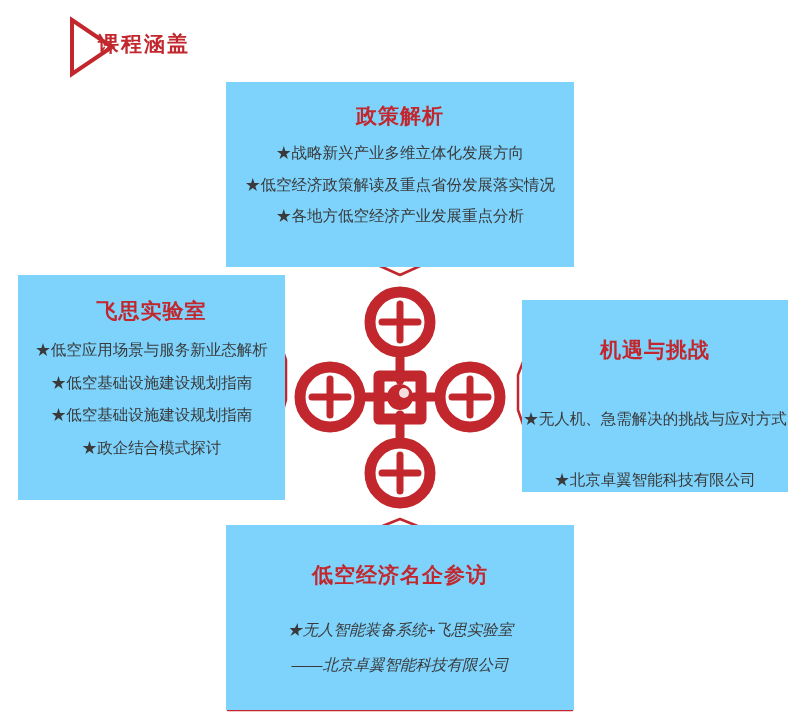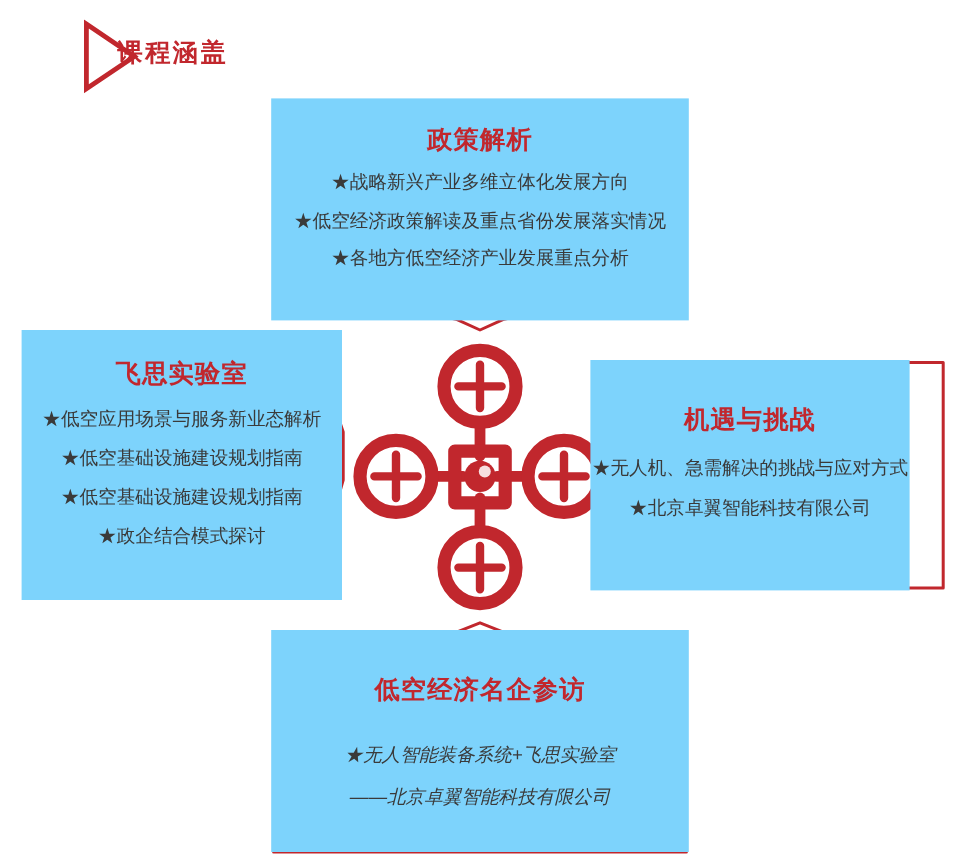--- a/index.html
+++ b/index.html
@@ -88,25 +88,26 @@
     top: 205px;
     width: 267px;
     height: 225px;
     padding-top: 22px;
   }
   #panel-left .panel-title { margin-bottom: 16px; }
   #panel-left .panel-item { margin-bottom: 14px; }
 
   
   #panel-right {
-    left: 492px;
+    left: 522px;
     top: 230px;
     width: 266px;
     height: 192px;
     padding-top: 36px;
+    gap: 28px;
   }
   #panel-right .panel-title { margin-bottom: 18px; }
   #panel-right .panel-item { margin-bottom: 14px; }
 
   
   #panel-bottom {
     left: 226px;
     top: 455px;
     width: 348px;
     height: 185px;

